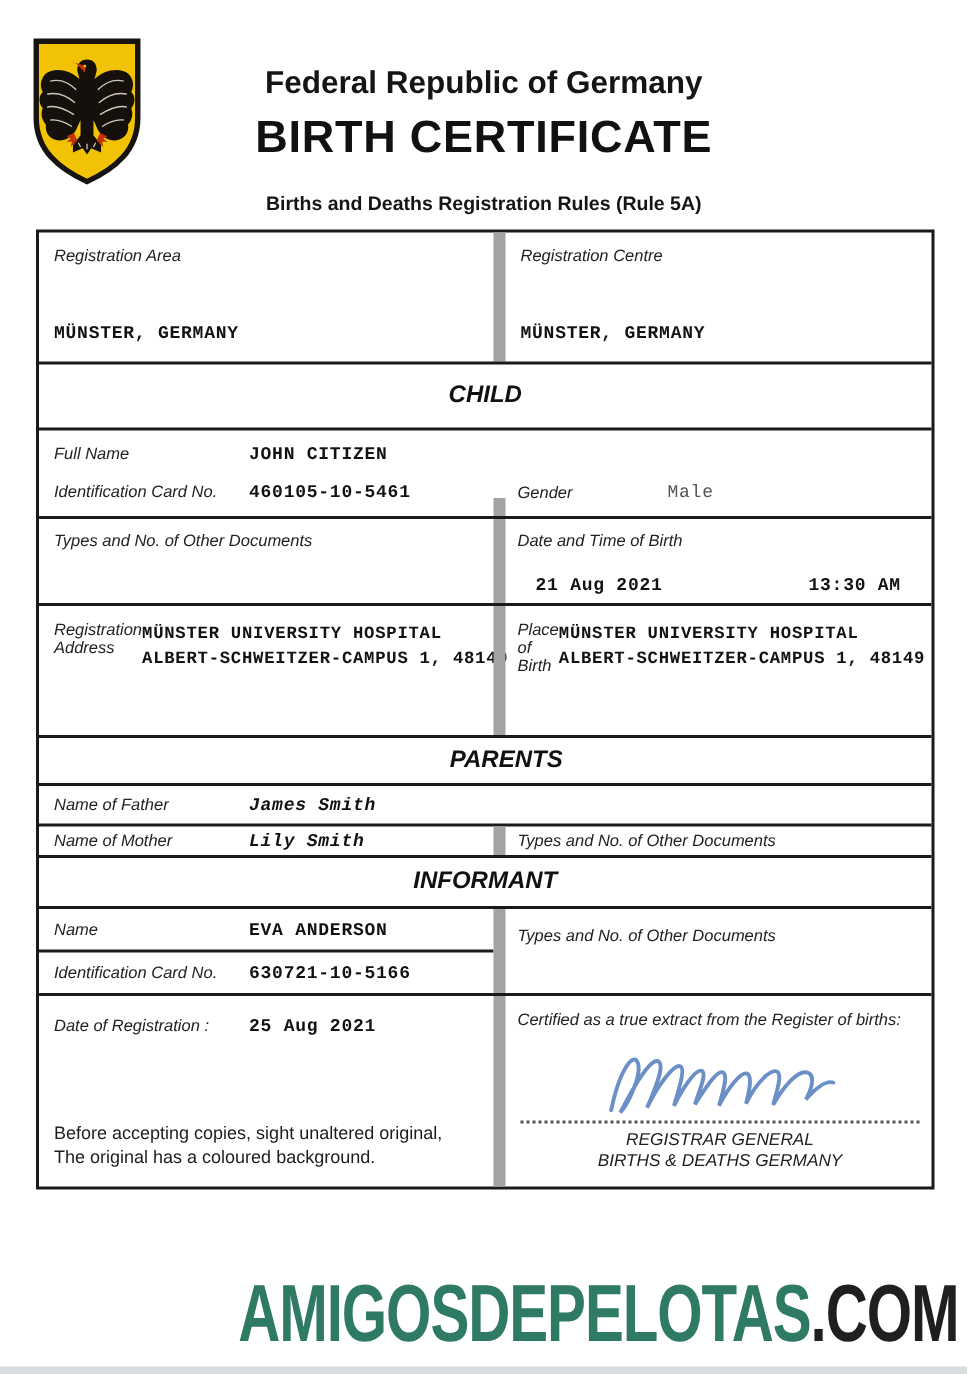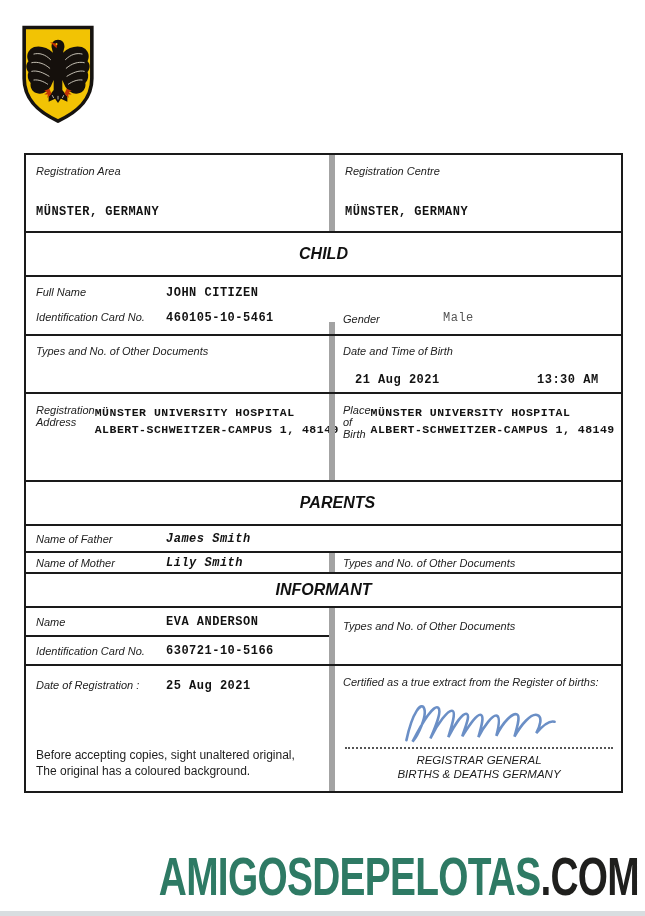--- a/index.html
+++ b/index.html
@@ -15,51 +15,51 @@
   .country  { font-size:21px; font-weight:bold; color:#151515; }
   .doc-title{ font-size:30px; font-weight:bold; letter-spacing:0.5px; margin-top:7px; color:#111; }
   .subtitle { font-size:13px; font-weight:bold; margin-top:19px; color:#151515; }
 
   
   .cert { position:absolute; left:24px; top:153px; width:599px; height:640px;
           border:2px solid #1a1a1a; display:flex; flex-direction:column; }
   .row { display:flex; border-top:2px solid #1a1a1a; flex:none; }
   .row:first-child { border-top:none; }
   .cell-l { width:303px; flex:none; }
-  .cell-r { flex:1; border-left:6px solid #a3a3a3; }
+  .cell-r { flex:1; border-left:8px solid #a3a3a3; }
   .sec-head { align-items:center; justify-content:center;
               font-size:16px; font-weight:bold; font-style:italic; color:#111; }
   .lbl { font-style:italic; font-size:11px; color:#222; }
   .val { font-family:"Liberation Mono","DejaVu Sans Mono",monospace; font-weight:bold;
          font-size:12px; color:#121212; letter-spacing:0.5px; white-space:pre; }
   .val-it { font-style:italic; }
   .val-gray { font-weight:normal; color:#555; }
   .pair { display:flex; align-items:baseline; }
   .pair .lbl { width:130px; flex:none; }
 
-  .r1 { height:76px; }
+  .r1 { height:86px; }
   .r1 .cellbox { height:100%; padding:10px 8px 12px 10px; display:flex;
                  flex-direction:column; justify-content:space-between; }
   .r2 { height:44px; }
   .r3 { height:59px; }
   .r3 .cell-l { padding:9px 0 9px 10px; display:flex; flex-direction:column; justify-content:space-between; }
   .r3 .cell-r { display:flex; align-items:flex-end; padding:0 0 9px 8px;margin-top:45px; }
   .r3 .cell-r .lbl { width:100px; flex:none; }
   .r4 { height:58px; }
   .r4 .cellbox { height:100%; padding:9px 8px 10px 10px; display:flex;
                  flex-direction:column; justify-content:space-between; }
   .r4 .cell-r .cellbox { padding-left:8px;gap:16px; }
   .birth-line { display:flex; }
   .birth-line .bdate { width:182px; flex:none;margin-left:12px; }
   .r5 { height:88px; }
   .r5 .cellbox { height:100%; padding:10px 8px 13px 10px; display:flex;
                  flex-direction:row; justify-content:space-between; }
   .r5 .cell-r .cellbox { padding-left:8px; }
   .addr .val { display:block; line-height:17px; font-size:11.5px; }
-  .r6 { height:44px;padding-left:28px; }
+  .r6 { height:32px;padding-left:28px; }
   .r7 { height:27px; align-items:center; padding-left:10px; }
   .r8 { height:21px; }
   .r8 .cell-l { display:flex; align-items:center; padding-left:10px; }
   .r8 .cell-r { display:flex; align-items:center; padding-left:8px; }
   .r9 { height:34px; }
   .r1011 { height:58px; }
   .sub-l { width:303px; flex:none; display:flex; flex-direction:column; }
   .sub-row { display:flex; align-items:center; padding-left:10px; flex:1; }
   .sub-row + .sub-row { border-top:2px solid #1a1a1a; }
   .r1011 .cell-r { padding:8px 8px 0 8px; }
@@ -97,20 +97,25 @@
       <circle cx="48" cy="26" r="1.3" fill="#f2c304"></circle>
       <path d="M16,40 C24,38 32,40 40,48 M13,52 C22,50 31,53 39,60 M13,64 C21,62 30,66 38,71
                M16,76 C23,75 30,78 36,82 M84,40 C76,38 68,40 60,48 M87,52 C78,50 69,53 61,60
                M87,64 C79,62 70,66 62,71 M84,76 C77,75 70,78 64,82" fill="none" stroke="#cfc9bd" stroke-width="1.3"></path>
       <path d="M42,97 L44,101 M50,98 L50,103 M58,97 L56,101" stroke="#cfc9bd" stroke-width="1.2"></path>
       <path d="M38,88 l-7,3 l4,2 l-4,3 l5,0 l-1,5 l6,-6 Z" fill="#c23305"></path>
       <path d="M62,88 l7,3 l-4,2 l4,3 l-5,0 l1,5 l-6,-6 Z" fill="#c23305"></path>
     </svg>
   </div>
 
+  <div class="titles">
+    <div class="country">Federal Republic of Germany</div>
+    <div class="doc-title">BIRTH CERTIFICATE</div>
+    <div class="subtitle">Births and Deaths Registration Rules (Rule 5A)</div>
+  </div>
 
   <div class="cert">
 
     <div class="row r1">
       <div class="cell-l">
           <div class="cellbox">
         <span class="lbl">Registration Area</span>
         <span class="val">MÜNSTER, GERMANY</span>
       </div>
         </div>

